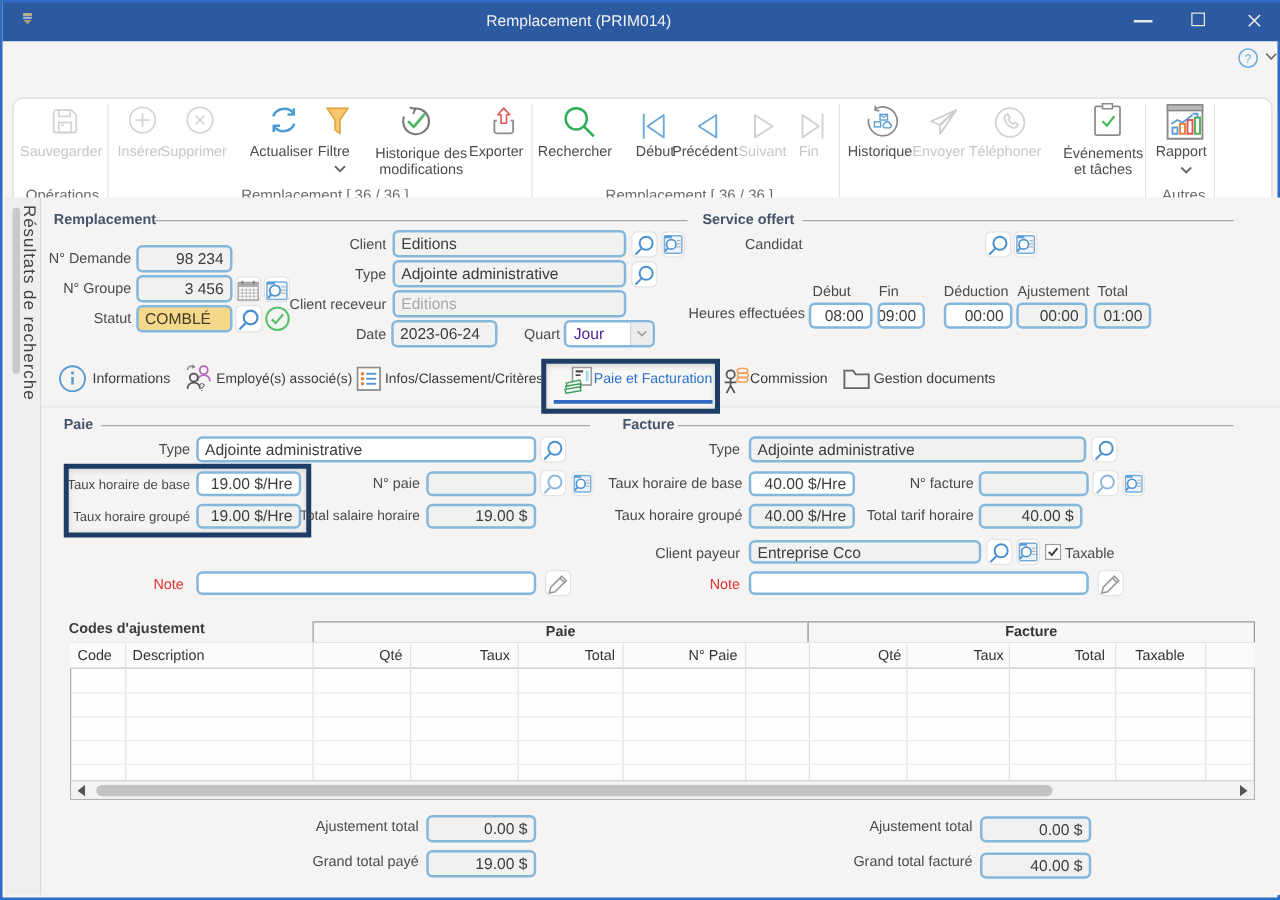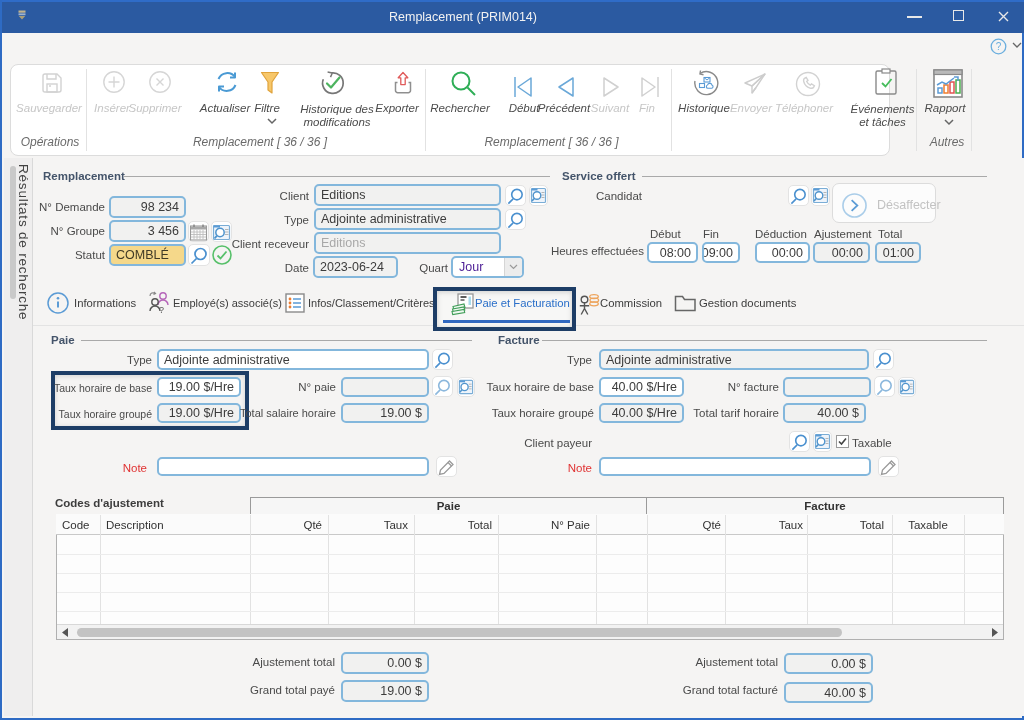--- a/index.html
+++ b/index.html
@@ -11,21 +11,21 @@
 
   
   #titlebar { position:absolute; left:0; top:0; width:1024px; height:33px; background:#2b5aa1; border-top:2px solid #2f6cc8; }
   #titlebar .title { position:absolute; left:387px; top:8px; color:#f2f2f2; font-size:12.5px; }
 
   
   #menubar { position:absolute; left:2px; top:33px; width:1020px; height:29px; background:#f1f0f0; }
   .menuitem { position:absolute; top:8px; font-size:12.5px; color:#404040; }
 
   
-  #ribbon { position:absolute; left:8px; top:64px; width:880px; height:92px; background:#fff; border:1px solid #dcdcdc; border-radius:8px;font-style:italic; }
+  #ribbon { position:absolute; left:8px; top:78px; width:1008px; height:92px; background:#fff; border:1px solid #dcdcdc; border-radius:8px; }
   .rsep { position:absolute; top:4px; bottom:4px; width:1px; background:#e2e2e2; }
   .rlabel { position:absolute; font-size:11.5px; color:#4c4c4c; text-align:center; white-space:nowrap; }
   .rlabel.wrap { white-space:normal; line-height:13px; }
   .rgroup { position:absolute; bottom:6px; font-size:12px; color:#6a6a6a; text-align:center; white-space:nowrap; }
   .dis { color:#c6c6c6; }
 
   
   #sidebar { position:absolute; left:2px; top:158px; width:29px; height:558px; background:#efeeee; border-right:1px solid #d9d9d9; }
   #sidebar .vtext { position:absolute; left:12px; top:6px; writing-mode:vertical-rl; font-size:13.5px; letter-spacing:0.8px; color:#424242; white-space:nowrap; }
   #sidebar .thumb { position:absolute; left:6px; top:8px; width:6px; height:133px; background:#c9c9c9; border-radius:3px; }
@@ -332,27 +332,20 @@
   <div class="ibtn" style="left:809px; top:185px; width:19px; height:21px; background:#fff; border-color:#e3e3e3;">
     <svg width="17" height="19" viewBox="0 0 17 19" style="margin:0 auto;">
       <rect x="1.5" y="2.5" width="14" height="14" rx="1" fill="#eef4fb" stroke="#7aadd6" stroke-width="1.2"></rect>
       <path d="M1.5 2.5 h6 v2 h-6 z" fill="#5b9bd5"></path>
       <path d="M11.5 6.5 h3 M11.5 9 h3 M11.5 11.5 h3" stroke="#b5b5b5" stroke-width="1"></path>
       <circle cx="7" cy="9.5" r="3.8" fill="#fff" stroke="#4f94cd" stroke-width="1.4"></circle>
       <path d="M4.2 12.5 L2 15" stroke="#4f94cd" stroke-width="1.6"></path>
     </svg>
   </div>
 
-  <div class="abs" style="left:830px; top:183px; width:104px; height:40px; background:#fcfcfc; border:1px solid #dcdcdc; border-radius:7px;">
-    <svg width="25" height="25" viewBox="0 0 26 26" fill="none" style="position:absolute; left:9px; top:9px;">
-      <circle cx="13" cy="13" r="12" stroke="#aacde9" stroke-width="1.7"></circle>
-      <path d="M10 7.5 L16 13 L10 18.5" stroke="#5b9bd5" stroke-width="1.8"></path>
-    </svg>
-    <span style="position:absolute; left:44px; top:14px; color:#c2c2c2; font-size:12.5px;">Désaffecter</span>
-  </div>
 
   <div class="lbl r" style="left:540px; top:245px; width:102px;">Heures effectuées</div>
   <div class="lbl" style="left:648px; top:228px;">Début</div>
   <div class="lbl" style="left:701px; top:228px;">Fin</div>
   <div class="lbl" style="left:753px; top:228px;">Déduction</div>
   <div class="lbl" style="left:812px; top:228px;">Ajustement</div>
   <div class="lbl" style="left:876px; top:228px;">Total</div>
   <div class="fld white num" style="left:645px; top:242px; width:51px; height:21px;">08:00</div>
   <div class="fld white num" style="left:700px; top:242px; width:38px; height:21px;">09:00</div>
   <div class="fld white num" style="left:753px; top:242px; width:55px; height:21px;">00:00</div>
@@ -504,20 +497,21 @@
       <path d="M4.2 12.5 L2 15" stroke="#4f94cd" stroke-width="1.6"></path>
     </svg>
   </div>
 
   <div class="lbl r" style="left:480px; top:407px; width:112px; font-size:11.5px;">Taux horaire groupé</div>
   <div class="fld num" style="left:597px; top:403px; width:85px; height:20px;">40.00 $/Hre</div>
   <div class="lbl r" style="left:680px; top:407px; width:97px; font-size:11.5px;">Total tarif horaire</div>
   <div class="fld num" style="left:781px; top:403px; width:83px; height:20px;">40.00 $</div>
 
   <div class="lbl r" style="left:500px; top:437px; width:90px;">Client payeur</div>
+  <div class="fld" style="left:597px; top:432px; width:186px; height:19px;">Entreprise Cco</div>
   <div class="ibtn" style="left:787px; top:431px; width:21px; height:21px;">
     <svg width="19" height="19" viewBox="0 0 20 20" fill="none" stroke="#4a90cf" stroke-width="1.7" style="margin:1px auto;">
       <circle cx="11.5" cy="8" r="5.5"></circle>
         <path d="M7.5 12.5 L2.5 17.5"></path>
     </svg>
   </div>
   <div class="ibtn" style="left:811px; top:431px; width:19px; height:21px; background:#fff; border-color:#e3e3e3;">
     <svg width="17" height="19" viewBox="0 0 17 19" style="margin:0 auto;">
       <rect x="1.5" y="2.5" width="14" height="14" rx="1" fill="#eef4fb" stroke="#7aadd6" stroke-width="1.2"></rect>
       <path d="M1.5 2.5 h6 v2 h-6 z" fill="#5b9bd5"></path>

